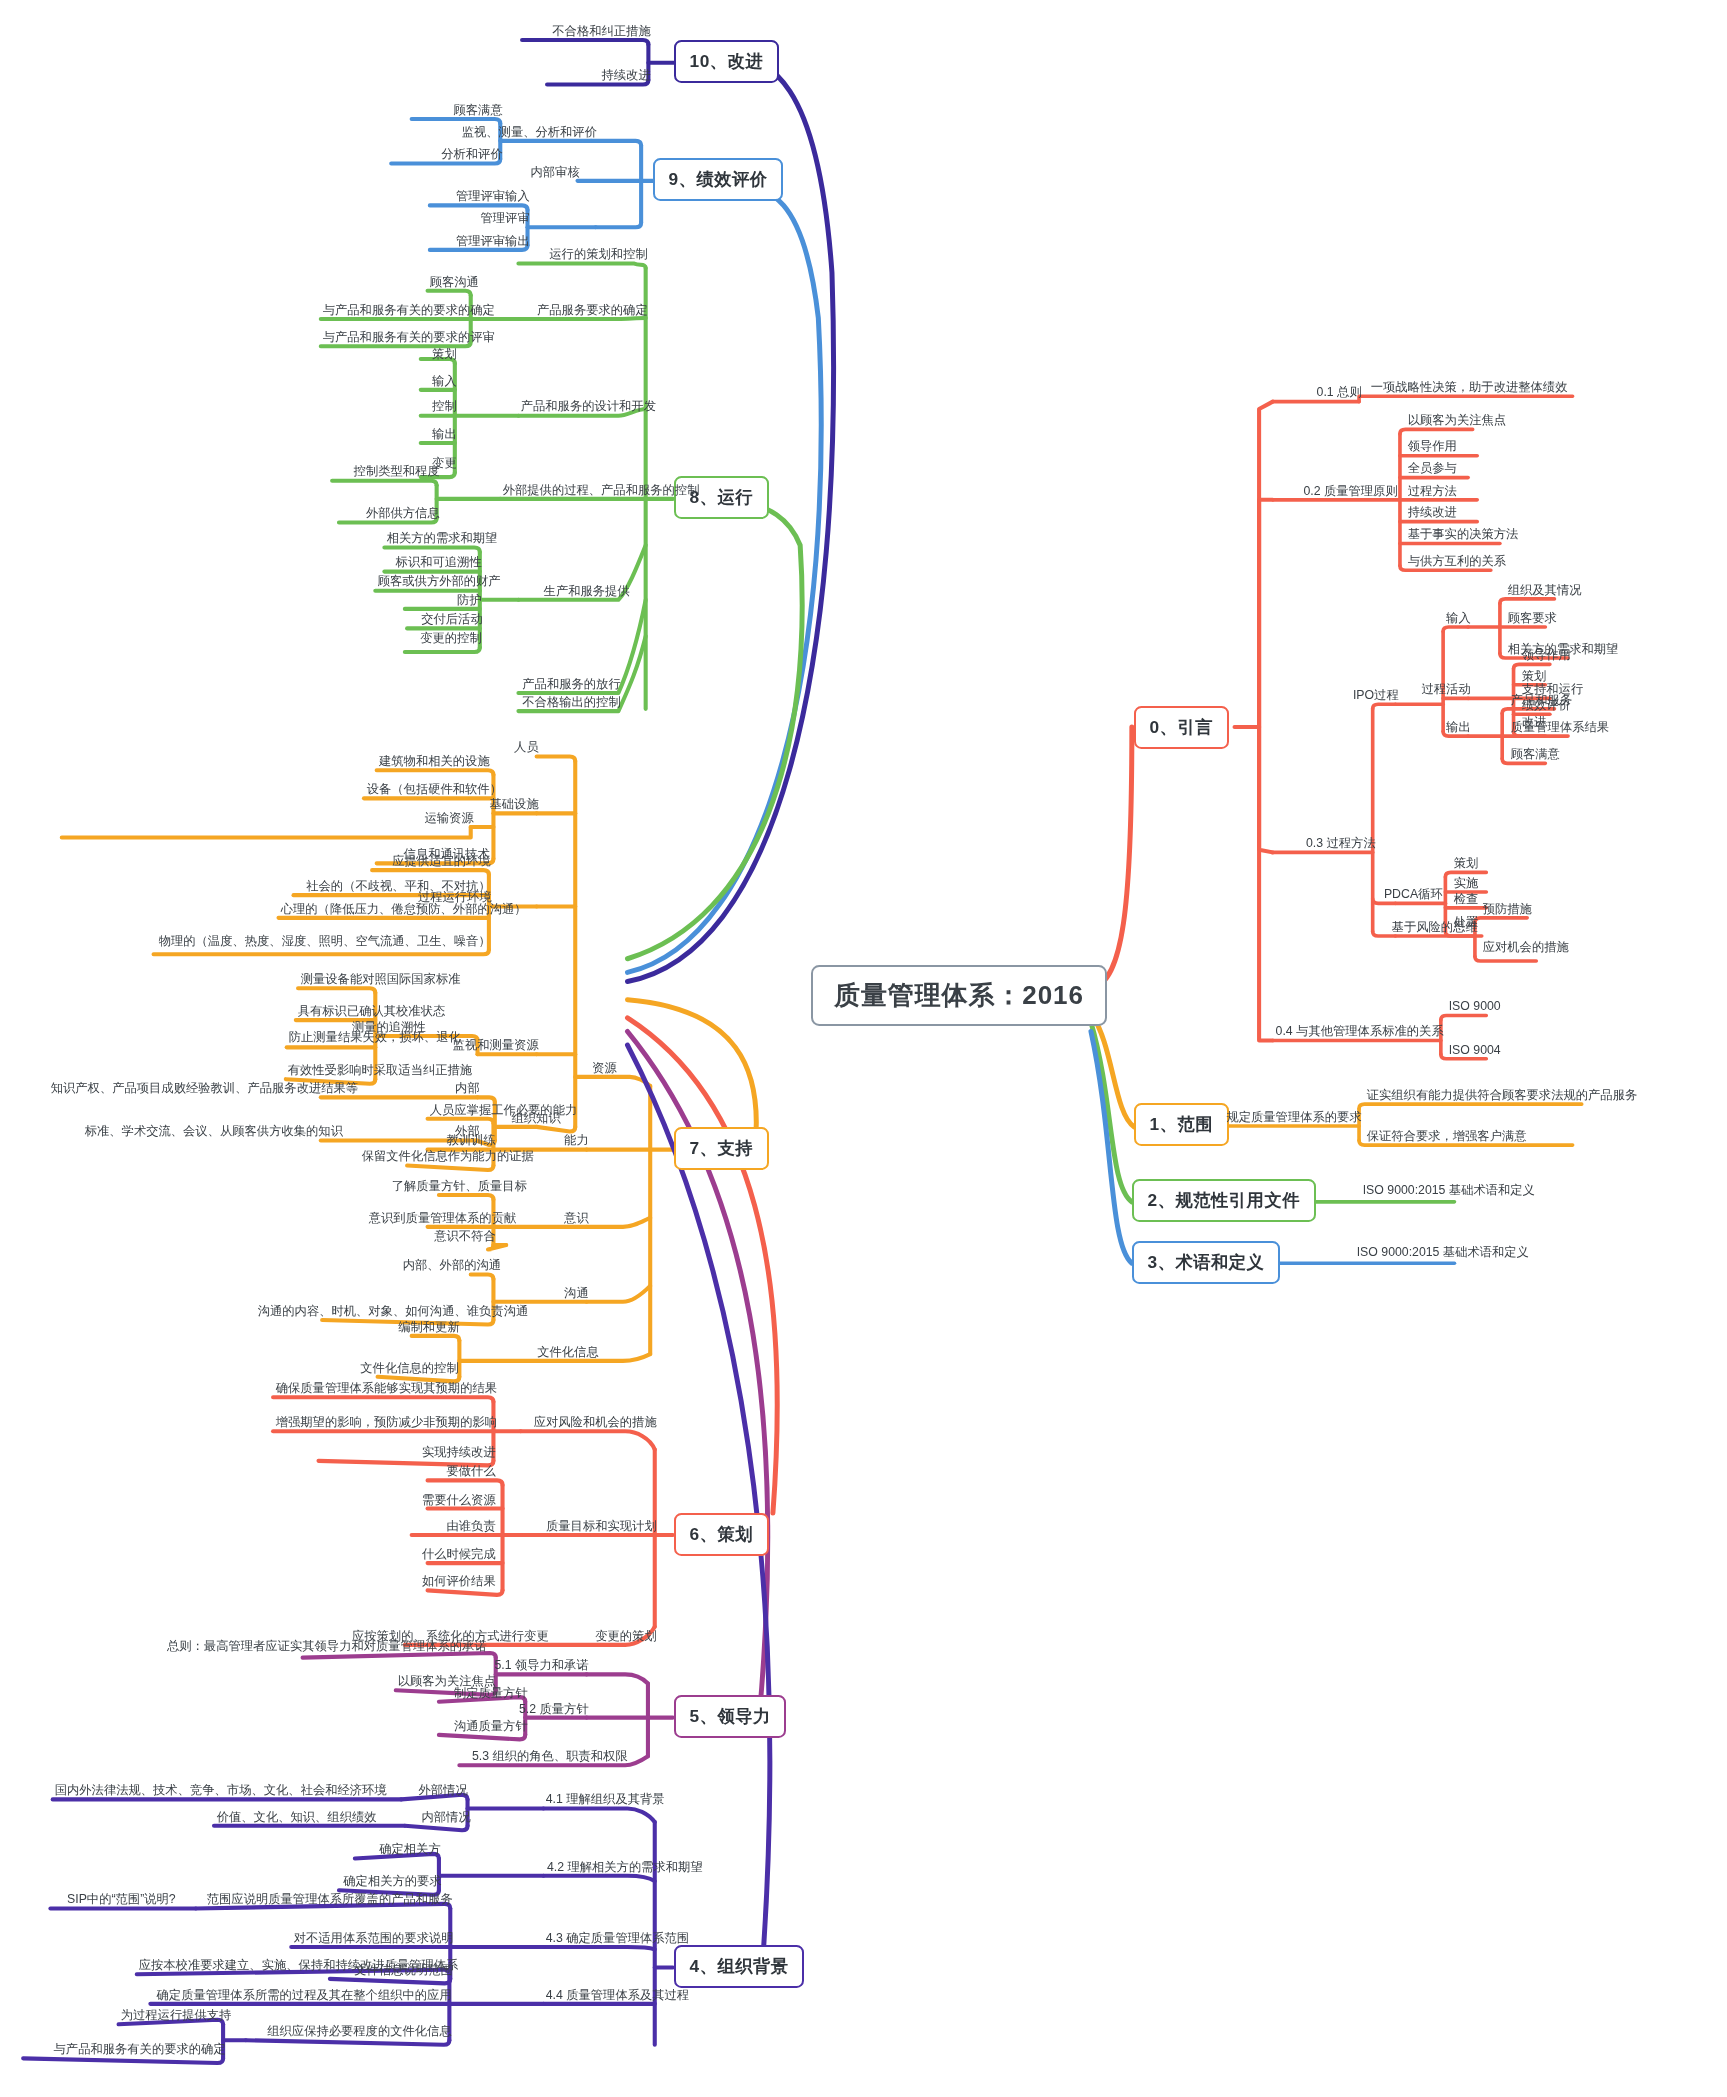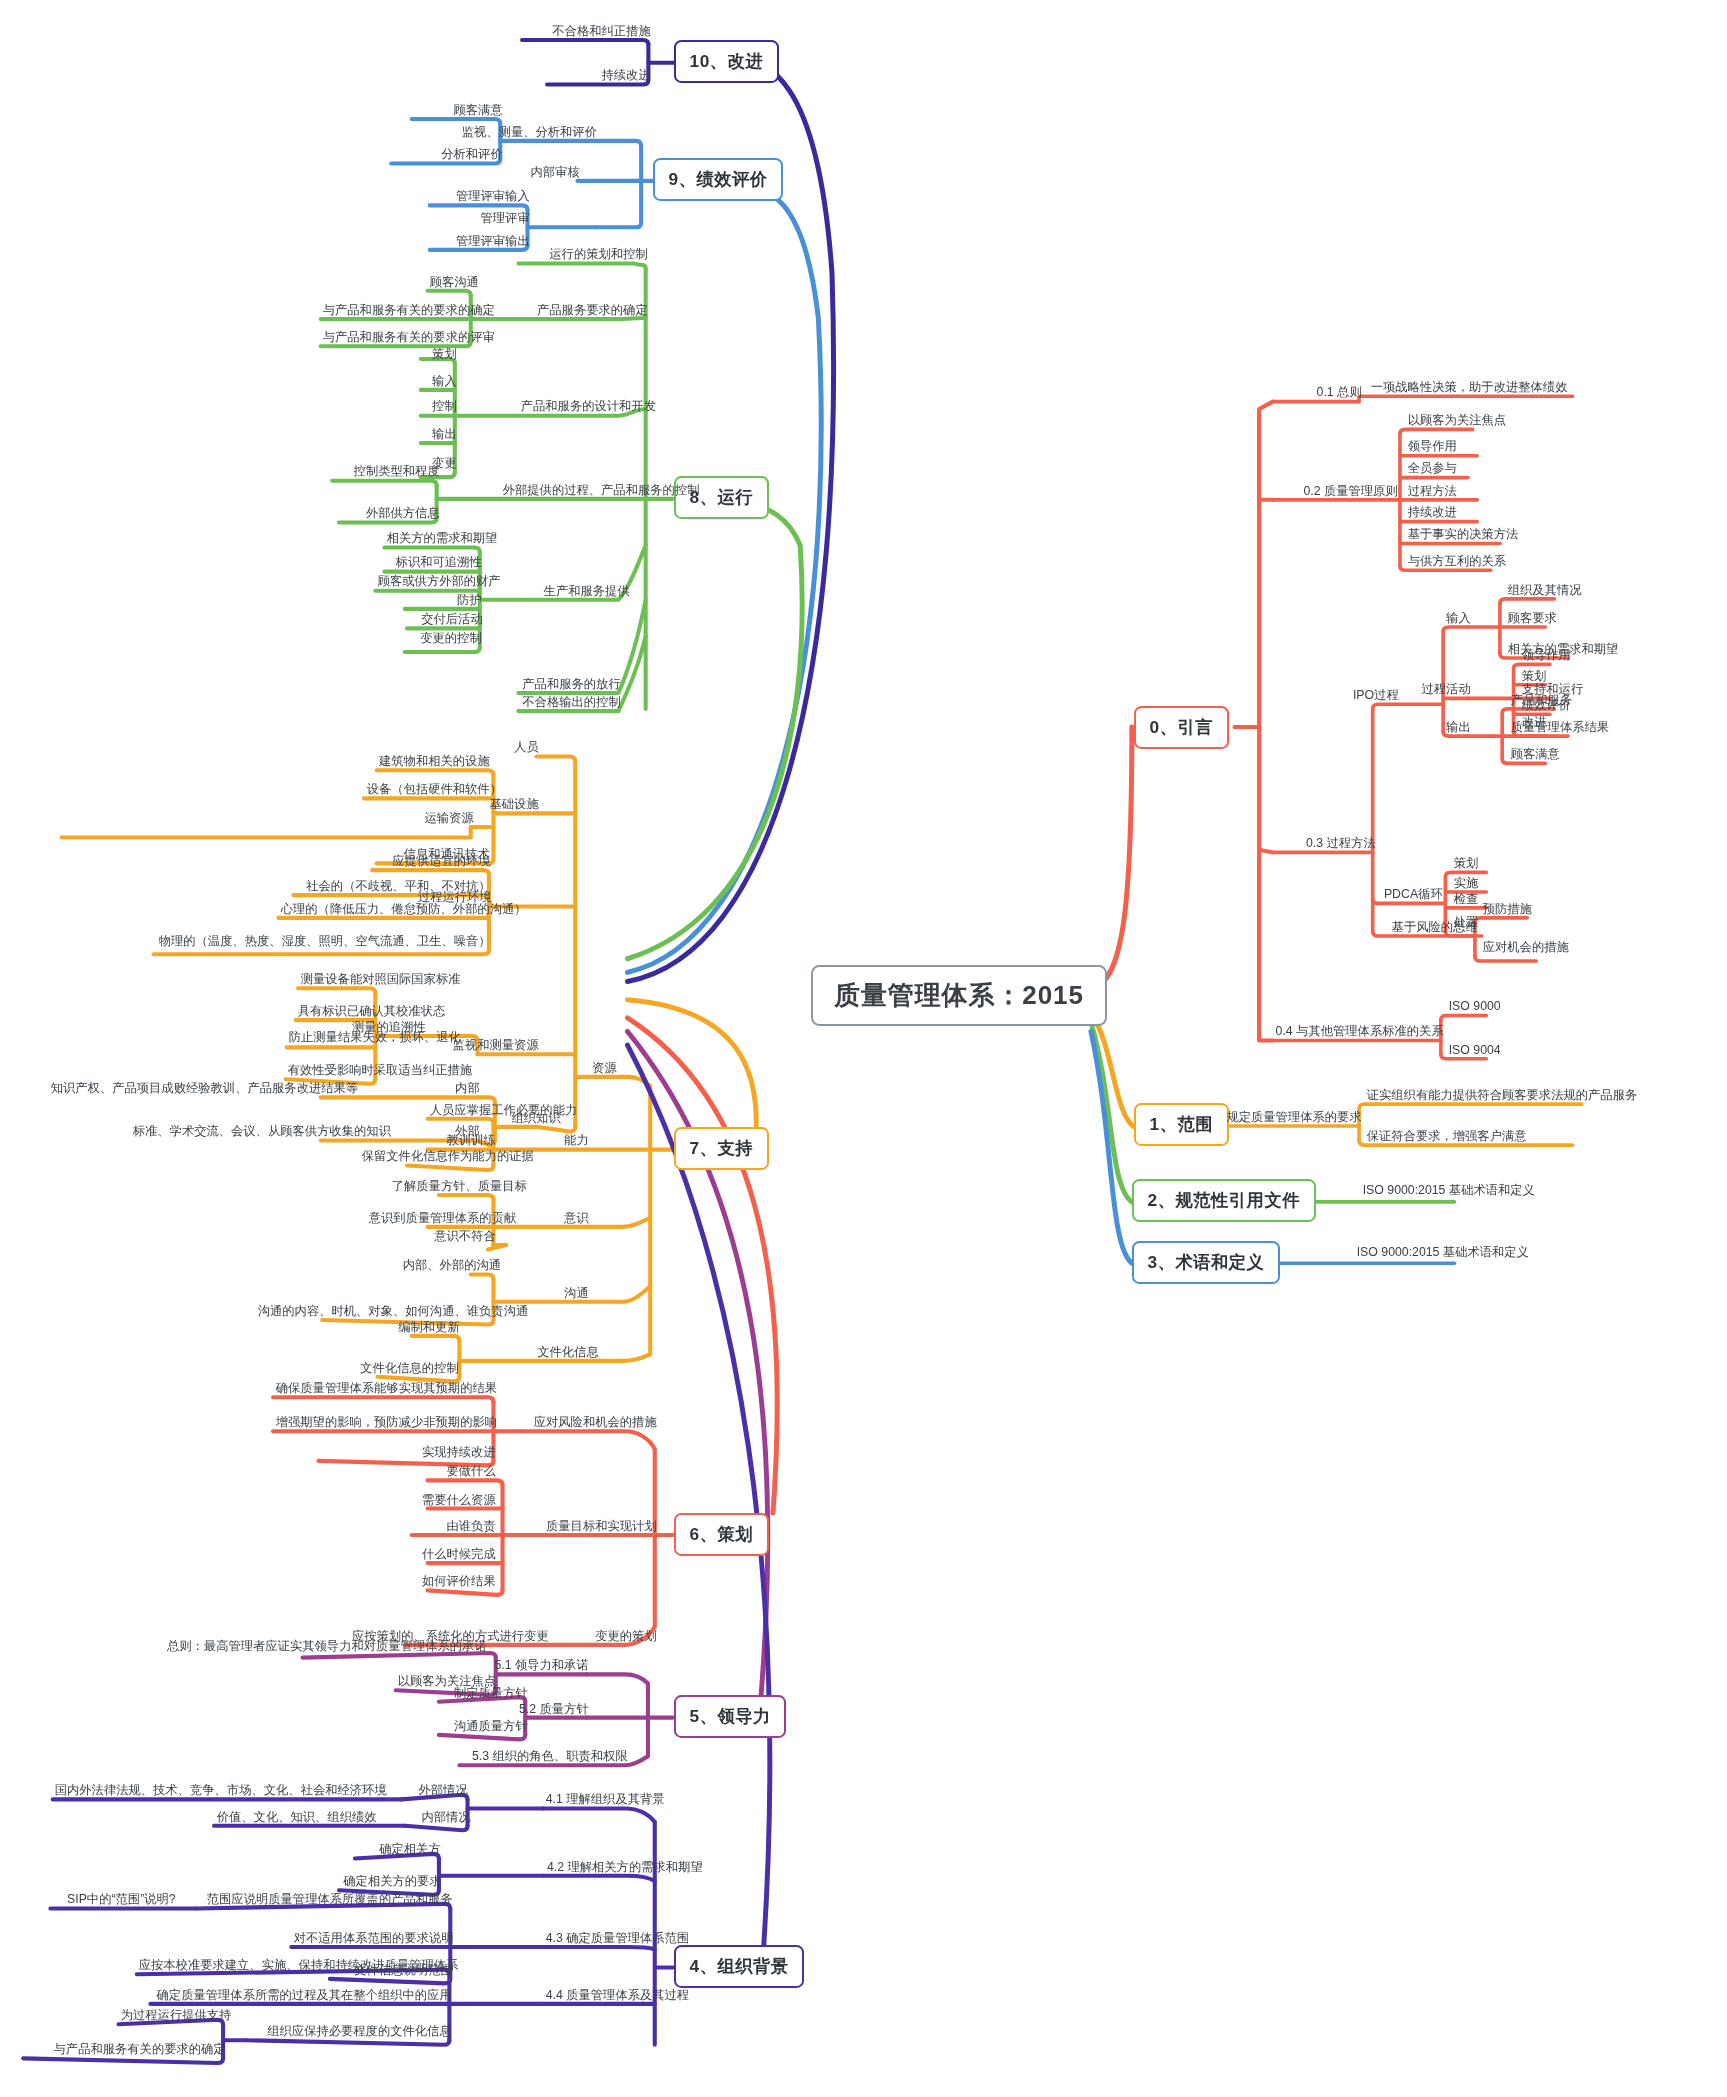--- a/index.html
+++ b/index.html
@@ -389,21 +389,21 @@
         <path d="M988 4490 Q988 4500 976 4500 L540 4490"></path>
 
         <path d="M540 4490 L490 4490"></path>
         <path d="M490 4455 L490 4530"></path>
         <path d="M490 4455 Q490 4445 478 4445 L260 4455"></path>
         <path d="M490 4530 Q490 4540 478 4540 L50 4530"></path>
       </g>
     </g>
   </svg>
 
-  <div class="node root" style="left:811px;top:965px;">质量管理体系：2015</div>
+  <div class="node root" style="left:811px;top:965px;">质量管理体系：2016</div>
 
   <div class="node l1" style="left:1134px;top:706px;border-color:#f4604c;">0、引言</div>
 
   <div class="node l1" style="left:1134px;top:1103px;border-color:#f5a623;">1、范围</div>
 
   <div class="node l1" style="left:1132px;top:1179px;border-color:#6cbf53;">2、规范性引用文件</div>
 
   <div class="node l1" style="left:1132px;top:1241px;border-color:#4a90d9;">3、术语和定义</div>
 
   <div class="node l1" style="left:674px;top:40px;border-color:#3b2a9c;">10、改进</div>
@@ -532,21 +532,21 @@
   <div class="node txt ta-r" style="left:343px;top:1020px;width:80px;">测量的追溯性</div>
   <div class="node txt ta-r" style="left:298px;top:972px;width:72px;white-space:nowrap;">测量设备能对照国际国家标准</div>
   <div class="node txt ta-r" style="left:295px;top:1004px;width:74px;">具有标识已确认其校准状态</div>
   <div class="node txt ta-r" style="left:286px;top:1031px;width:83px;font-family:Liberation Mono, monospace;">防止测量结果失效，损坏、退化</div>
   <div class="node txt ta-r" style="left:285px;top:1063px;width:84px;">有效性受影响时采取适当纠正措施</div>
 
   <div class="node txt ta-r" style="left:494px;top:1111px;width:64px;">组织知识</div>
   <div class="node txt ta-r" style="left:443px;top:1081px;width:34px;">内部</div>
   <div class="node txt ta-r" style="left:48px;top:1081px;width:273px;text-align:left;">知识产权、产品项目成败经验教训、产品服务改进结果等</div>
   <div class="node txt ta-r" style="left:443px;top:1124px;width:34px;">外部</div>
-  <div class="node txt ta-r" style="left:82px;top:1124px;width:239px;text-align:left;margin-left:48px;">标准、学术交流、会议、从顾客供方收集的知识</div>
+  <div class="node txt ta-r" style="left:82px;top:1124px;width:239px;text-align:left;">标准、学术交流、会议、从顾客供方收集的知识</div>
 
   <div class="node txt ta-r" style="left:541px;top:1133px;width:45px;">能力</div>
   <div class="node txt ta-r" style="left:427px;top:1103px;width:66px;white-space:nowrap;">人员应掌握工作必要的能力</div>
   <div class="node txt ta-r" style="left:427px;top:1133px;width:66px;">教训训练</div>
   <div class="node txt ta-r" style="left:359px;top:1149px;width:134px;">保留文件化信息作为能力的证据</div>
 
   <div class="node txt ta-r" style="left:541px;top:1211px;width:45px;">意识</div>
   <div class="node txt ta-r" style="left:389px;top:1179px;width:105px;">了解质量方针、质量目标</div>
   <div class="node txt ta-r" style="left:366px;top:1211px;width:127px;">意识到质量管理体系的贡献</div>
   <div class="node txt ta-r" style="left:420px;top:1229px;width:73px;">意识不符合</div>

